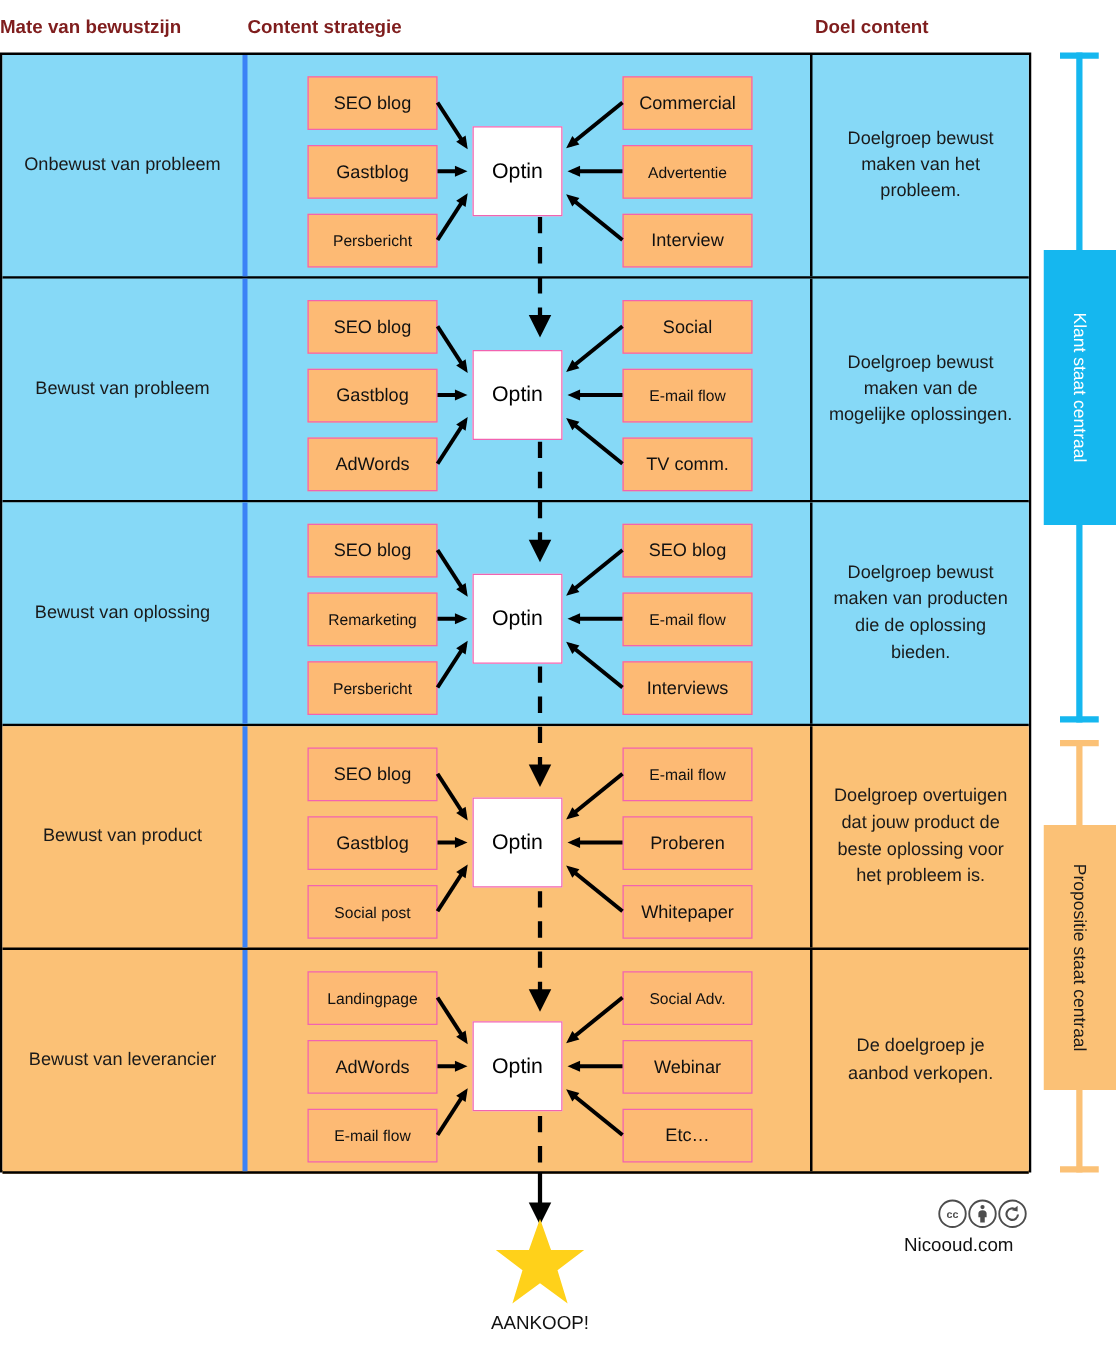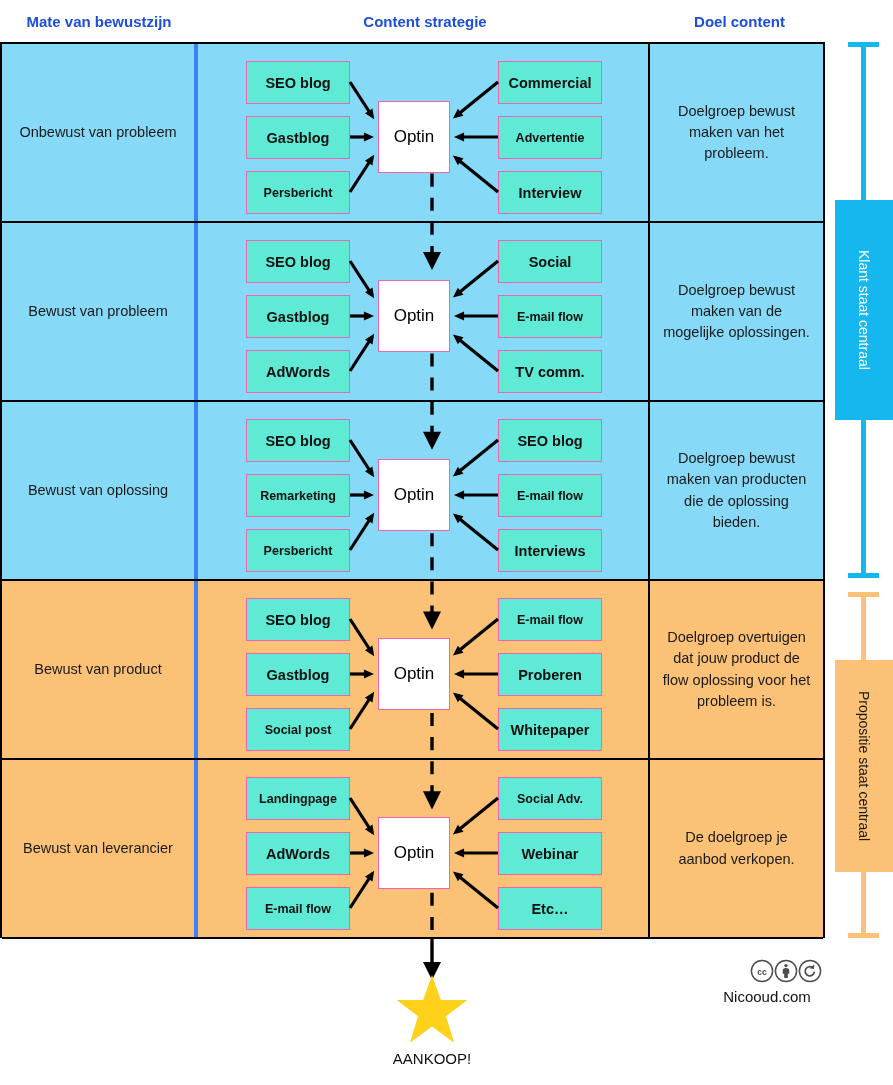--- a/index.html
+++ b/index.html
@@ -3,21 +3,21 @@
 <meta charset="utf-8">
 <style>
   html,body{margin:0;padding:0;}
   body{
     width:893px;height:1085px;background:#ffffff;
     font-family:"Liberation Sans","DejaVu Sans",sans-serif;
     color:#1a1a1a;overflow:hidden;position:relative;
   }
   
   .headers{position:absolute;left:0;top:0;width:827px;height:42px;}
-  .hdr{position:absolute;top:13px;font-size:15px;font-weight:bold;color:#1d4ed8;text-align:center;}
+  .hdr{position:absolute;top:13px;font-size:15px;font-weight:bold;color:#7f1d1d;text-align:left;}
   #hdr0{left:0;width:198px;}
   #hdr1{left:198px;width:454px;}
   #hdr2{left:652px;width:175px;}
 
   
   .table{position:absolute;left:0;top:42px;width:825px;height:896px;
          border:2px solid #000;box-sizing:border-box;}
   .row{position:relative;height:179px;box-sizing:border-box;border-bottom:2px solid #000;}
   .row:last-child{border-bottom:none;}
   .row.blue{background:#86d9f7;}
@@ -27,24 +27,24 @@
       border-right:4px solid #3b82f6;box-sizing:border-box;
       display:flex;align-items:center;justify-content:center;text-align:center;
       font-size:14.5px;line-height:1.45;padding:0 10px;box-sizing:border-box;}
   .cell-strategy{position:absolute;left:196px;top:0;width:452px;height:100%;
       border-right:2px solid #000;box-sizing:border-box;}
   .cell-goal{position:absolute;left:648px;top:0;right:0;height:100%;
       display:flex;align-items:center;justify-content:center;text-align:center;
       font-size:14.5px;line-height:1.45;padding:0 12px;box-sizing:border-box;}
 
   
-  .chan{position:absolute;width:104px;height:43px;background:#5eead4;
+  .chan{position:absolute;width:104px;height:43px;background:#fdba74;
         border:1.6px solid #f263b0;box-sizing:border-box;
         display:flex;align-items:center;justify-content:center;
-        font-size:14.5px;text-align:center;color:#111;font-weight:bold;}
+        font-size:14.5px;text-align:center;color:#111;}
   .chan.sm{font-size:12.5px;}
   .left0{left:48px;top:17px;}
   .left1{left:48px;top:72px;}
   .left2{left:48px;top:127px;}
   .right0{left:300px;top:17px;}
   .right1{left:300px;top:72px;}
   .right2{left:300px;top:127px;}
 
   .optin{position:absolute;left:180px;top:57px;width:72px;height:72px;
          background:#fff;border:1.6px solid #f263b0;box-sizing:border-box;
@@ -189,21 +189,21 @@
           <line x1="152" y1="148" x2="174" y2="114" stroke="#000" stroke-width="3.2"></line>
           <polygon points="176.17300511262908,110.64171937139139 174.48237962398605,121.51102410799486 166.95082245556162,116.63766358724963" fill="#000"></polygon>
           <line x1="300" y1="38" x2="258" y2="72" stroke="#000" stroke-width="3.2"></line>
           <polygon points="254.89102051717006,74.51679291467185 259.8754674634571,64.71091260540588 265.5198348687475,71.68336645899993" fill="#000"></polygon>
           <line x1="300" y1="93" x2="260" y2="93" stroke="#000" stroke-width="3.2"></line>
           <polygon points="256,93 266.0439783434354,88.51463501634473 266.0439783434354,97.48536498365527" fill="#000"></polygon>
           <line x1="300" y1="148" x2="258" y2="114" stroke="#000" stroke-width="3.2"></line>
           <polygon points="254.89102051717006,111.48320708532815 265.5198348687475,114.31663354100007 259.8754674634571,121.28908739459412" fill="#000"></polygon>
         </svg>
       </div>
-      <div class="cell-goal">Doelgroep overtuigen dat jouw product de flow oplossing voor het probleem is.</div>
+      <div class="cell-goal">Doelgroep overtuigen dat jouw product de beste oplossing voor het probleem is.</div>
     </div>
     <div class="row orange">
       <div class="cell-stage">Bewust van leverancier</div>
       <div class="cell-strategy">
         <div class="chan left0 sm">Landingpage</div>
         <div class="chan left1">AdWords</div>
         <div class="chan left2 sm">E-mail flow</div>
         <div class="chan right0 sm">Social Adv.</div>
         <div class="chan right1">Webinar</div>
         <div class="chan right2">Etc…</div>

